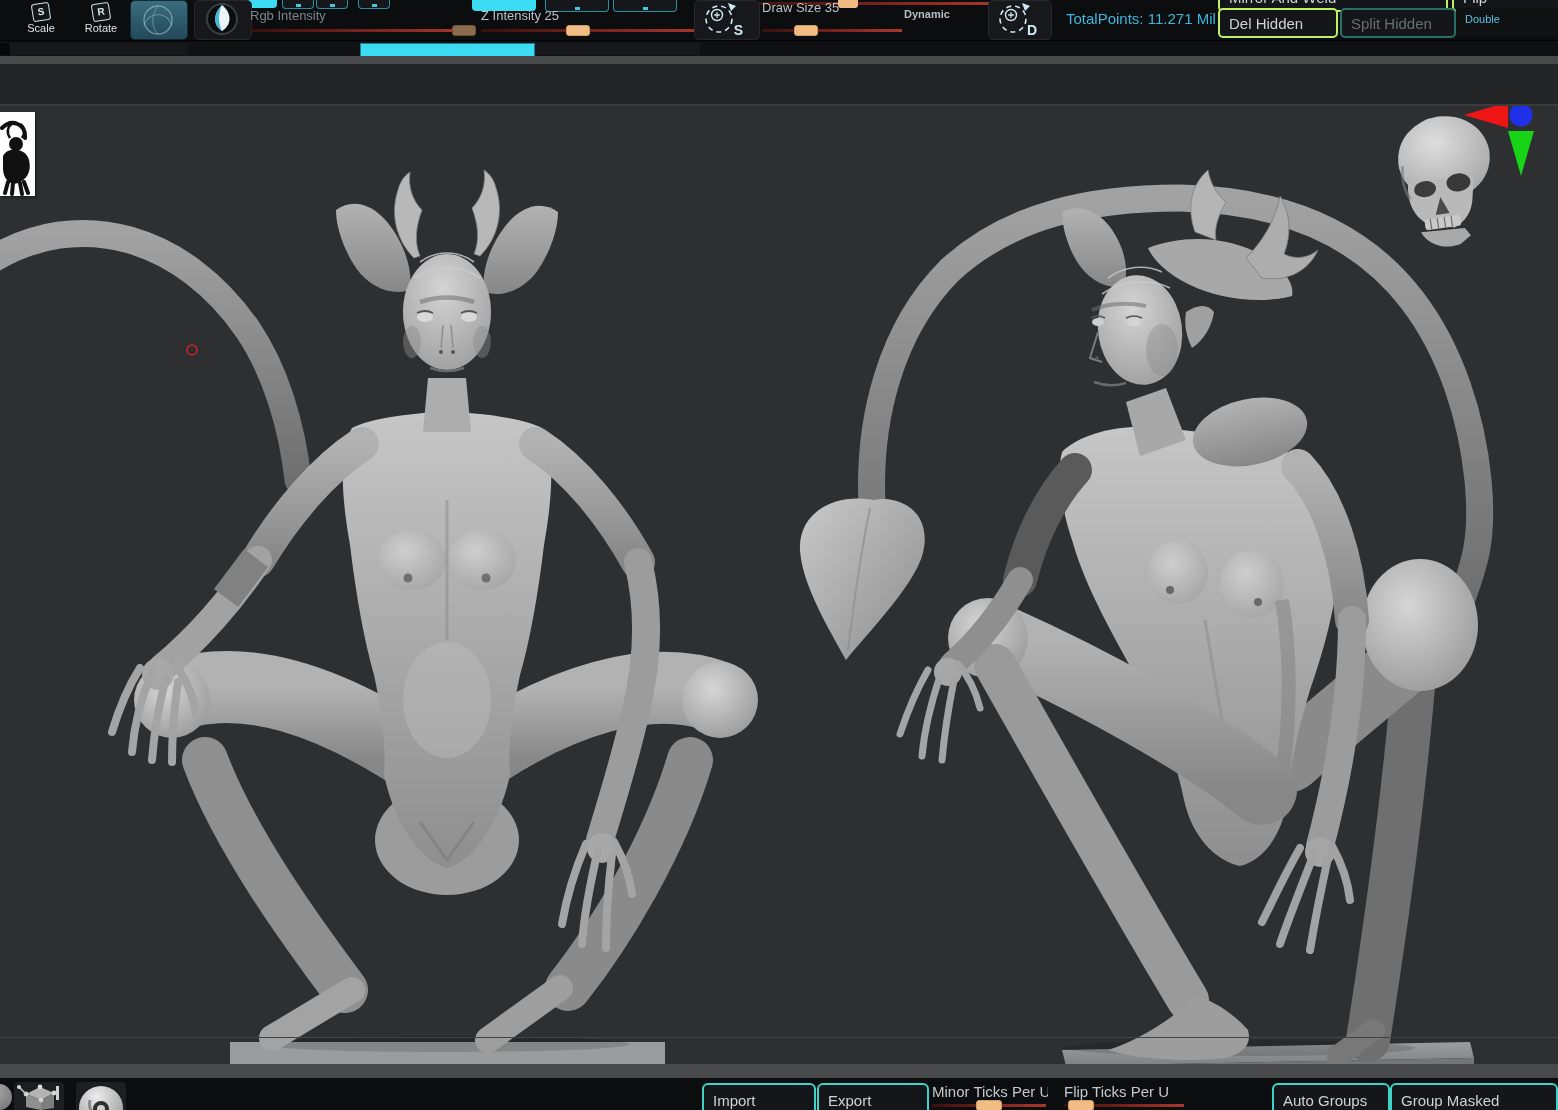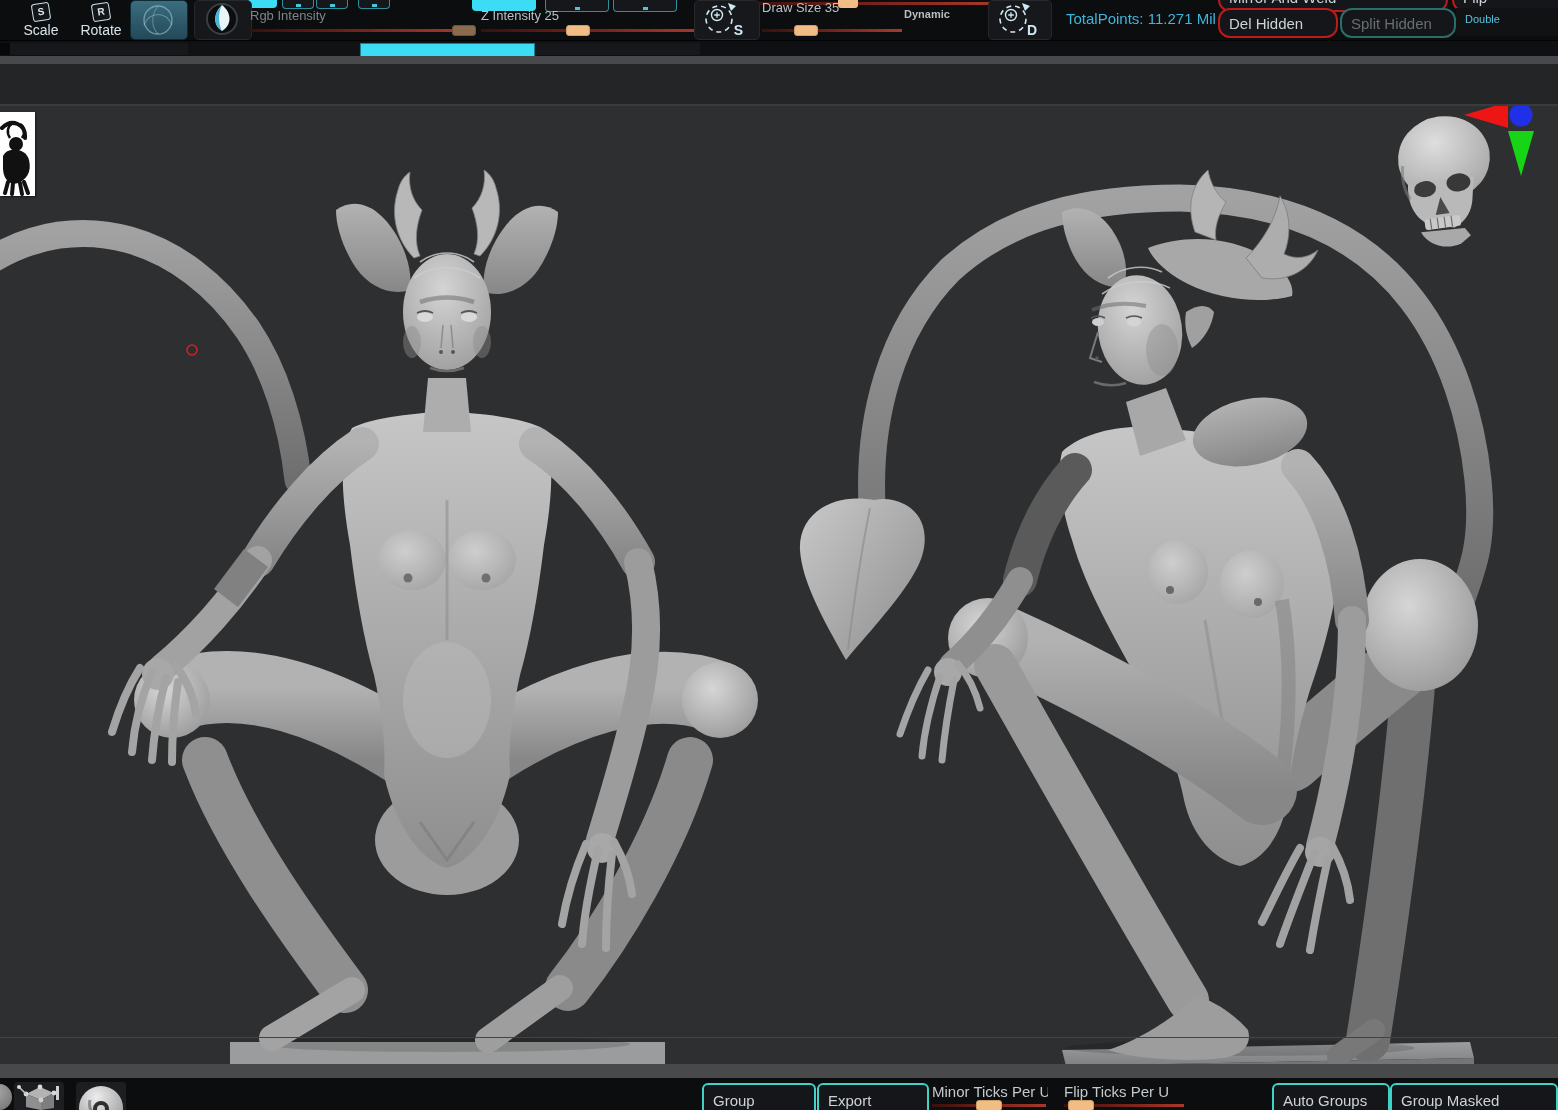--- a/index.html
+++ b/index.html
@@ -8,29 +8,29 @@
        -webkit-font-smoothing:antialiased;}
   .abs{position:absolute;}
 
   
   .toolbar{left:0;top:0;width:1558px;height:40px;background:#0b0d0f;}
   .tb-btn{background:#16181b;border:1px solid #26292c;border-radius:5px;}
   .tool-mini{width:54px;top:1px;text-align:center;color:#d7e4ea;cursor:default;}
   .tool-mini .glyph{display:inline-block;width:16px;height:16px;border:1.5px solid #cfe4ea;
      border-radius:3px;font-size:10px;line-height:16px;font-weight:bold;
      transform:rotate(-9deg);background:#14171a;}
-  .tool-mini .lbl{font-size:14px;margin-top:1px;}
+  .tool-mini .lbl{font-size:11px;margin-top:1px;}
   .slider-label{font-size:13px;white-space:nowrap;}
   .track{height:3px;background:linear-gradient(90deg,#38100c 0%,#7c241c 55%,#a8382b 100%);}
   .handle{width:22px;height:9px;border-radius:3px;background:#f2bd84;border:1px solid #caa069;}
   .handle.brown{background:#8a6b4e;border-color:#6e533b;}
   .cut-cyan{background:#3ddcf5;border-radius:0 0 4px 4px;}
   .cut-dark{background:#15171a;border:1px solid #2c8fa0;border-top:none;border-radius:0 0 4px 4px;}
   .cut-dot{position:absolute;left:50%;bottom:1px;width:5px;height:3px;margin-left:-2px;background:#49c6dc;}
-  .teal-btn{background:#14161a;border:2px solid #b91c1c;border-radius:12px;color:#ccd3d6;
+  .teal-btn{background:#14161a;border:2px solid #bef264;border-radius:5px;color:#ccd3d6;
      font-size:15px;}
   .teal-btn .t{position:absolute;left:9px;bottom:4px;white-space:nowrap;}
   .dim-btn{border-color:#2a6e68;color:#676f73;}
   .strip2{left:0;top:40px;width:1558px;height:16px;background:#0e1013;border-top:1px solid #020303;}
   .divider{left:0;width:1558px;background:#48494b;}
   .shelf{left:0;top:64px;width:1558px;height:40px;background:#232527;}
   .shelf-line{left:0;top:104px;width:1558px;height:2px;background:#3a3b3d;}
 
   
   .canvas{left:0;top:106px;width:1558px;height:958px;background:#2e2f31;overflow:hidden;}
@@ -421,21 +421,21 @@
             <stop offset="0" stop-color="#ececec"></stop>
               <stop offset="1" stop-color="#8f8f8f"></stop>
           </radialGradient>
         </defs>
         <path d="M 14 18 C 12 26 16 33 24 35" stroke="#5c5c5c" stroke-width="3" fill="none" opacity="0.6"></path>
         <circle cx="25" cy="27" r="6" fill="none" stroke="#2e2e2e" stroke-width="4"></circle>
       </svg>
     </div>
 
     <div class="bb-btn" style="left:702px;width:110px">
-      <span class="t">Group</span>
+      <span class="t">Import</span>
     </div>
     <div class="bb-btn" style="left:817px;width:108px">
       <span class="t">Export</span>
     </div>
 
     <div class="abs bb-label" style="left:932px;top:5px;width:116px">Minor Ticks Per U</div>
     <div class="abs track" style="left:932px;top:26px;width:114px"></div>
     <div class="abs handle" style="left:976px;top:22px;width:24px"></div>
 
     <div class="abs bb-label" style="left:1064px;top:5px;width:122px">Flip Ticks Per U</div>

